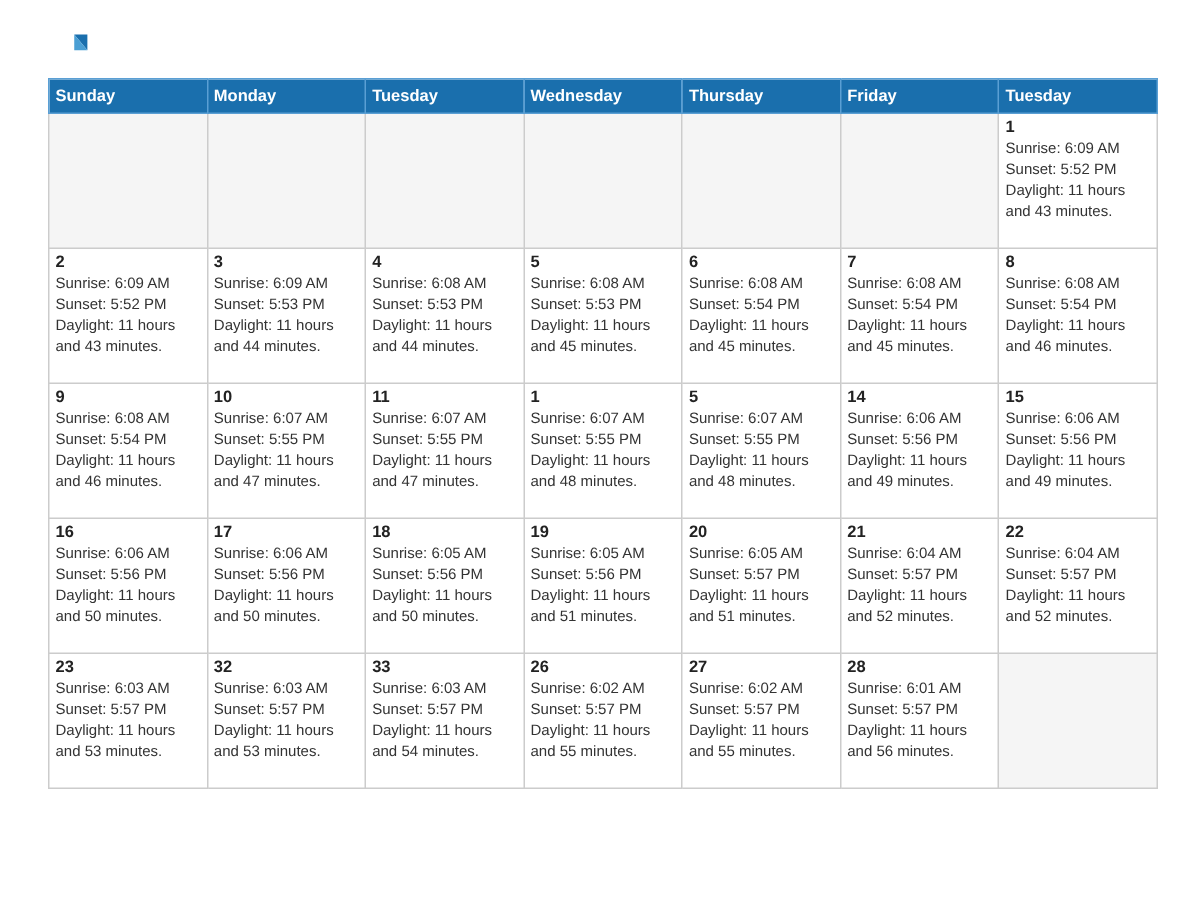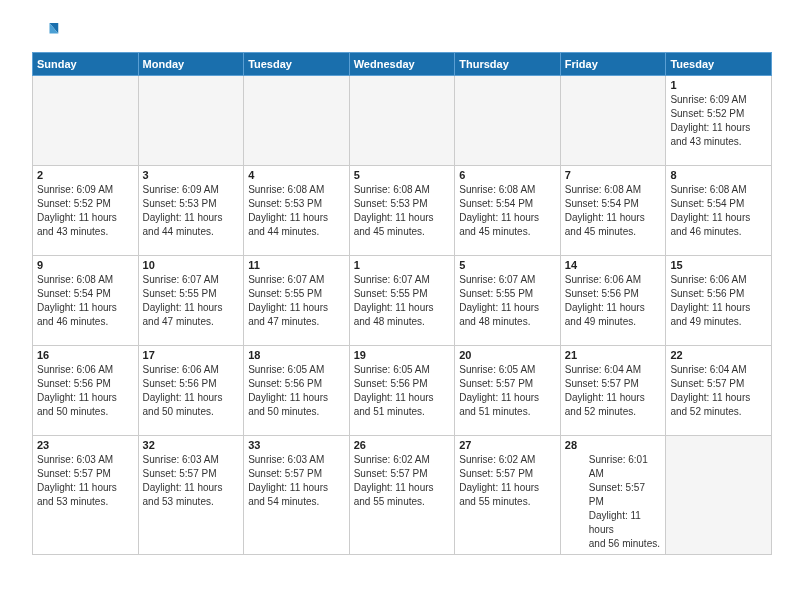--- a/index.html
+++ b/index.html
@@ -330,21 +330,21 @@
           </td>
           <td>
             <div class="day-number">27</div>
             <div class="day-info" style="white-space: pre-line;">Sunrise: 6:02 AM
 Sunset: 5:57 PM
 Daylight: 11 hours
 and 55 minutes.</div>
           </td>
           <td>
             <div class="day-number">28</div>
-            <div class="day-info" style="white-space: pre-line; margin-left: 24px;">Sunrise: 6:01 AM
+            <div class="day-info" style="white-space: pre-line;">Sunrise: 6:01 AM
 Sunset: 5:57 PM
 Daylight: 11 hours
 and 56 minutes.</div>
           </td>
           <td class="empty"></td>
         </tr>
       </tbody>
   </table>
 </div>
 

